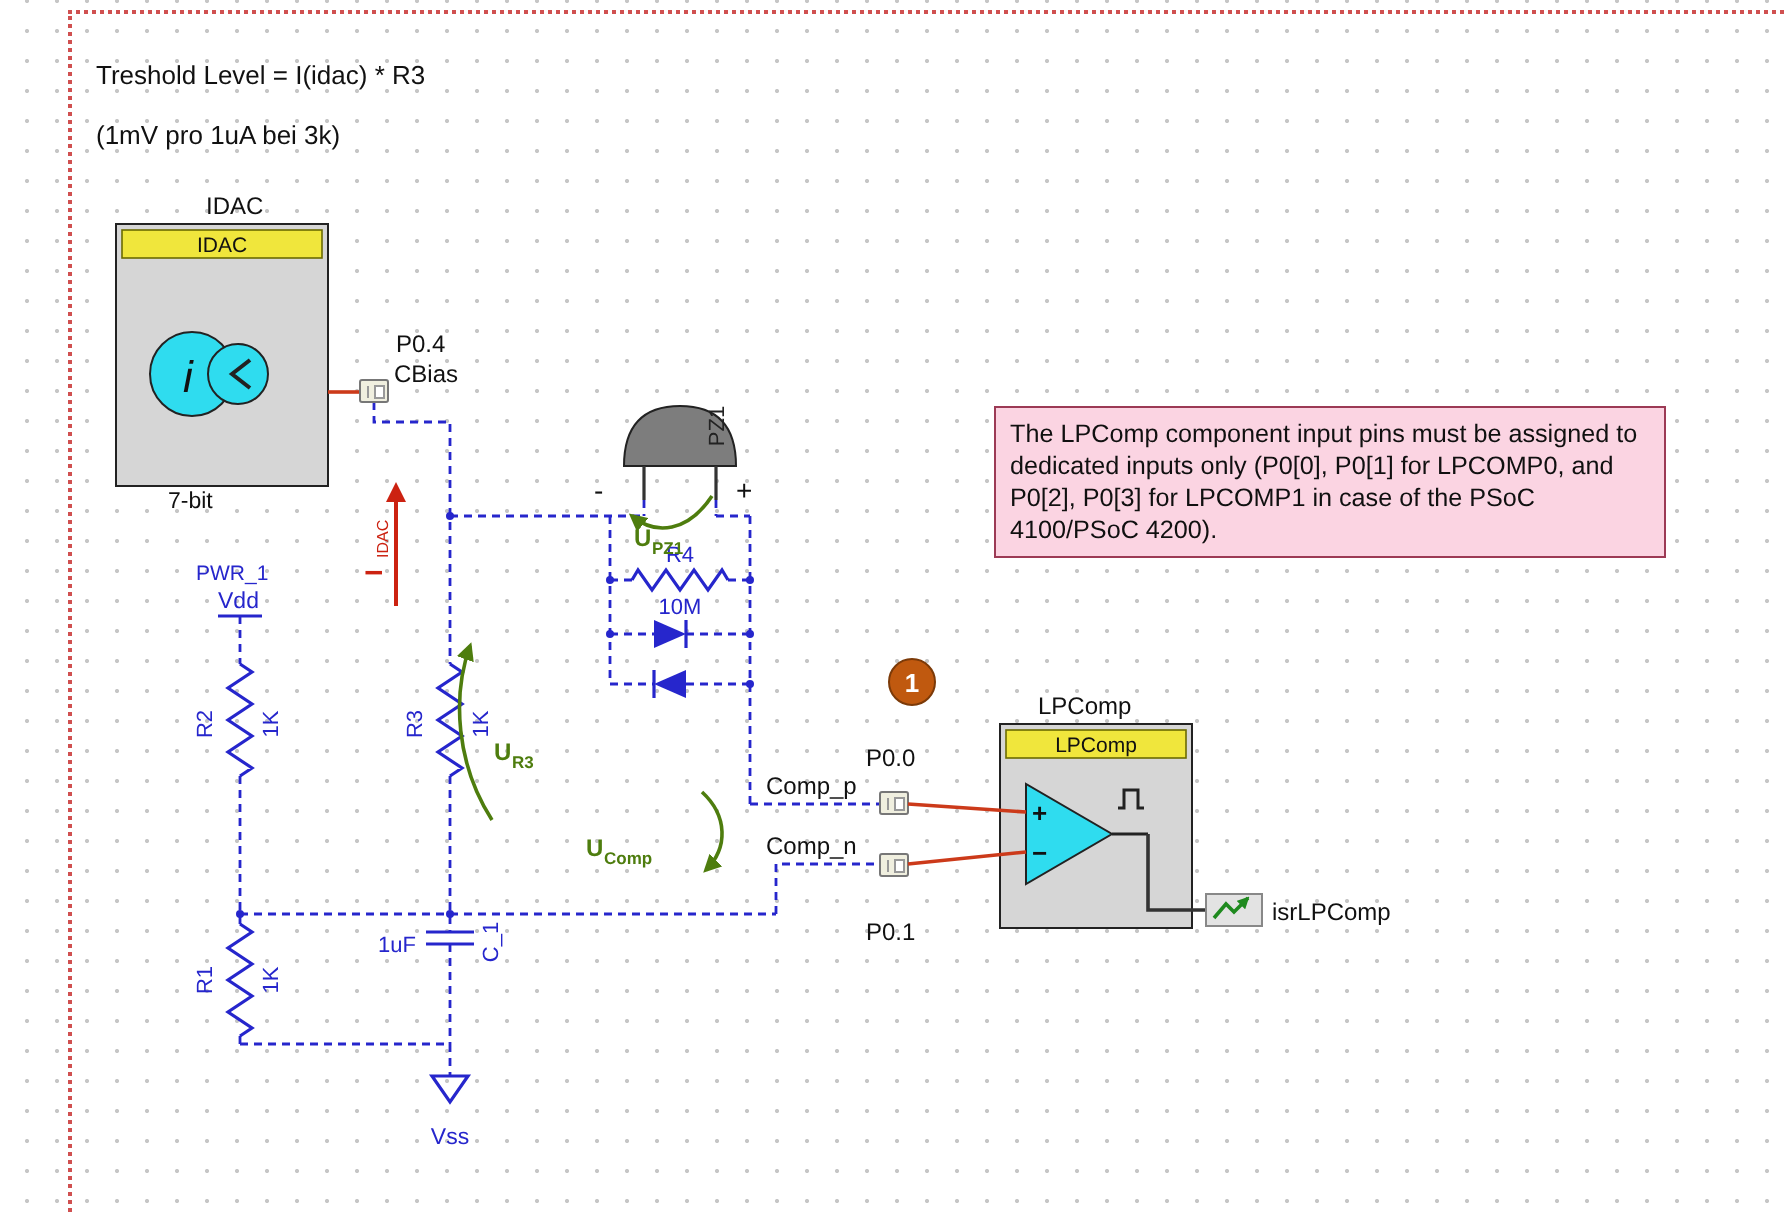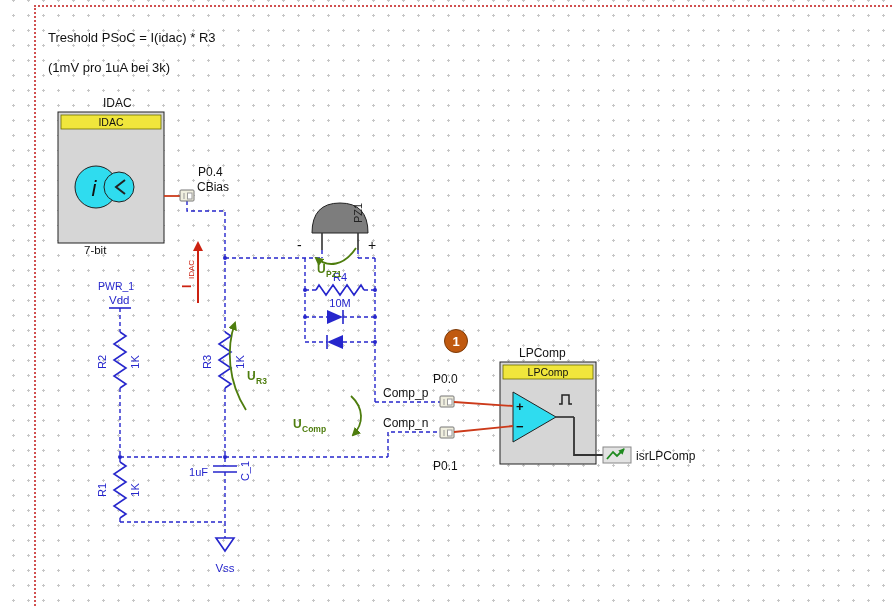--- a/index.html
+++ b/index.html
@@ -218,16 +218,19 @@
 
     <g>
       <path d="M198,303 V243" stroke="#cc2211" stroke-width="2" fill="none" marker-end="url(#arrR)"></path>
       <g transform="rotate(-90 187 271)">
         <text x="170" y="275" font-size="12" font-weight="bold" fill="#cc2211">I</text>
         <text x="179" y="278" font-size="8" fill="#cc2211">IDAC</text>
       </g>
     </g>
   </svg>
 
-  <div class="ann-text" style="left:48px;top:30px;">Treshold PSoC = I(idac) * R3</div>
+  <div class="ann-text" style="left:48px;top:30px;">Treshold Level = I(idac) * R3</div>
   <div class="ann-text" style="left:48px;top:60px;">(1mV pro 1uA bei 3k)</div>
 
+  <div id="note">
+    <span>The LPComp component input pins must be assigned to dedicated inputs only (P0[0], P0[1] for LPCOMP0, and P0[2], P0[3] for LPCOMP1 in case of the PSoC 4100/PSoC 4200).</span>
+  </div>
 </div>
 
 </body></html>

